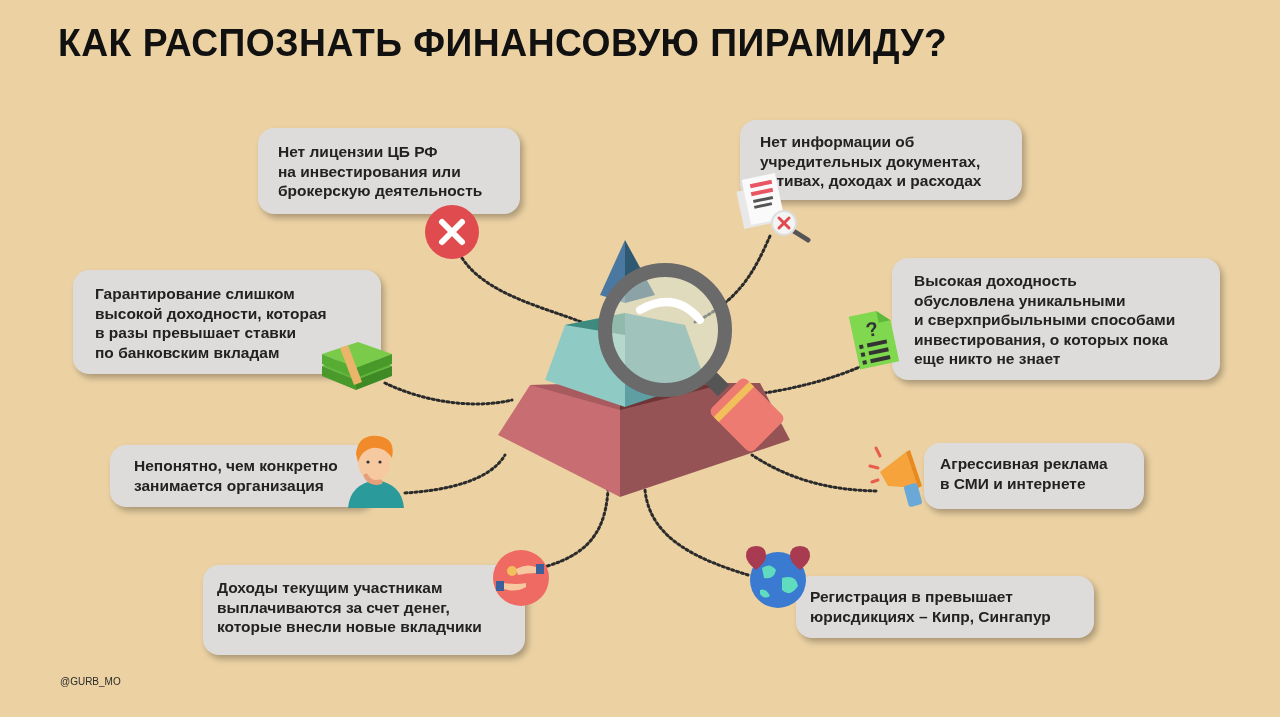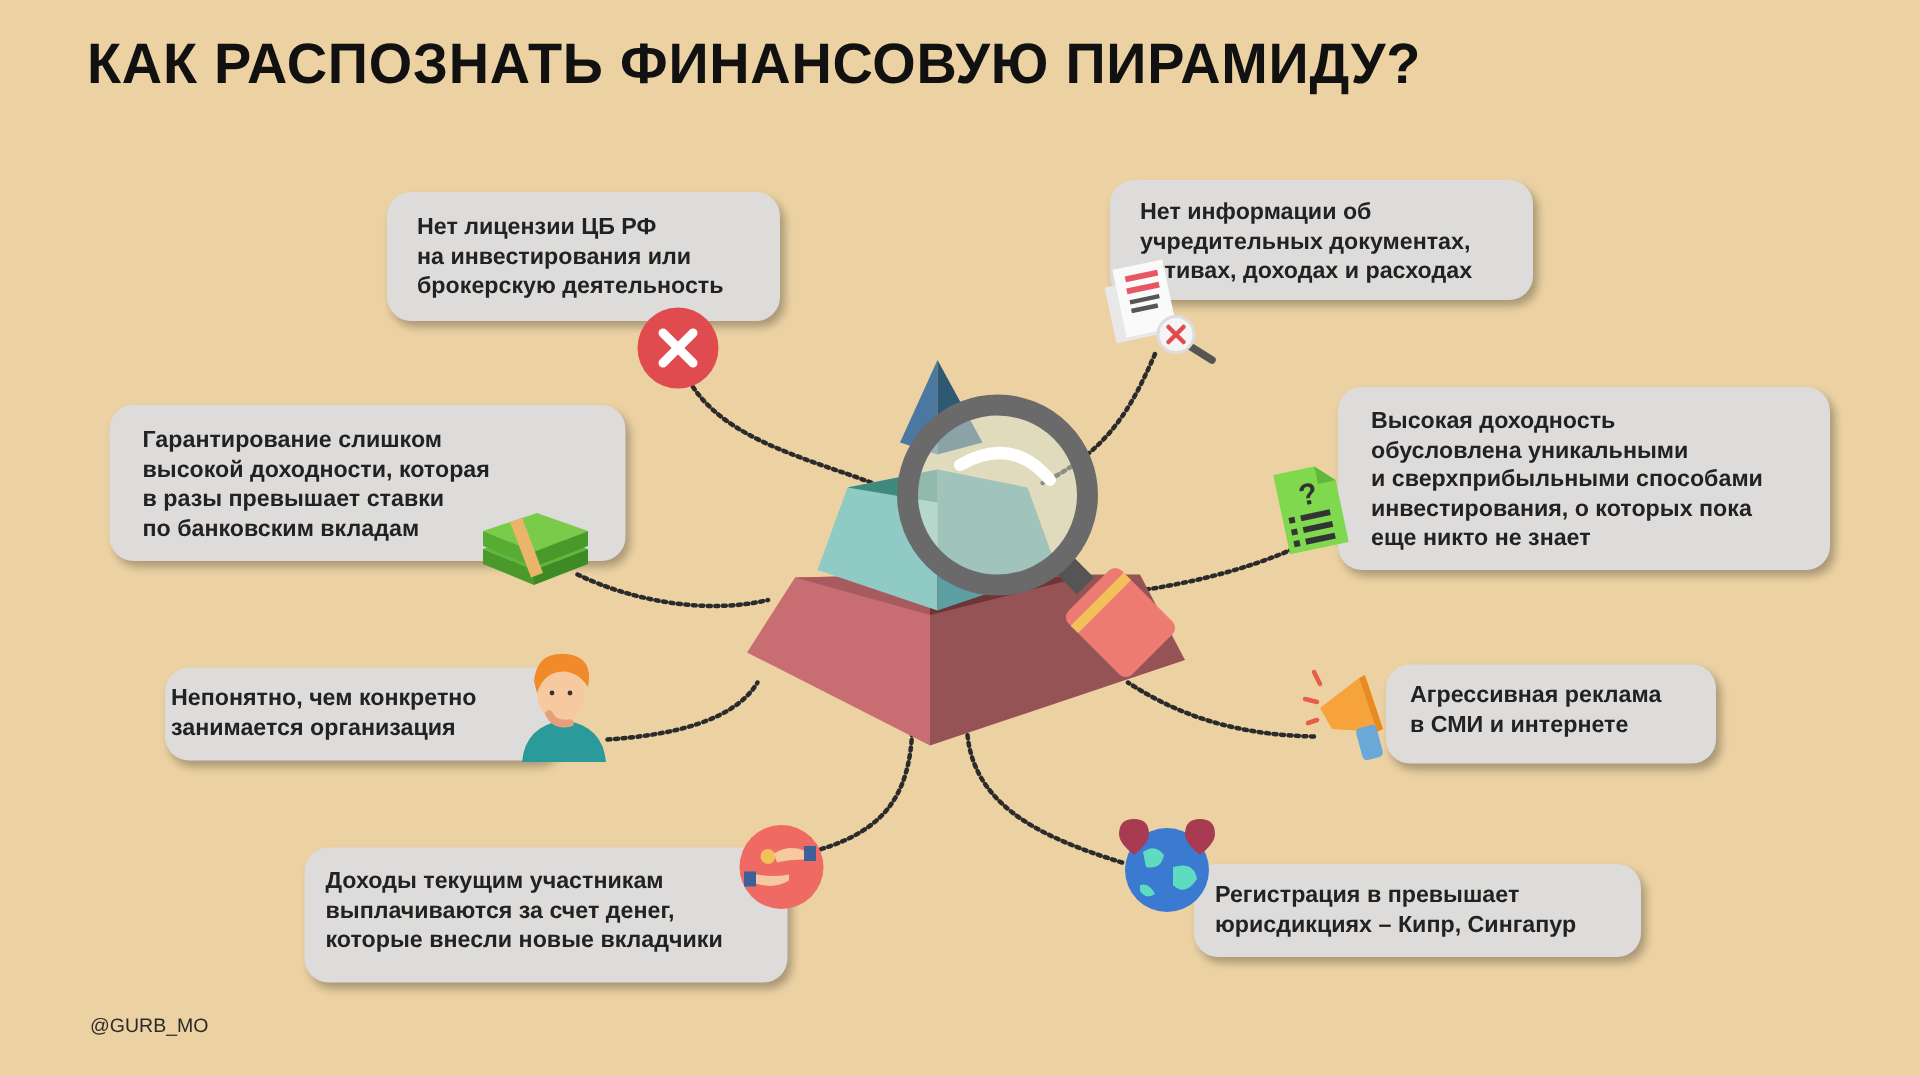--- a/index.html
+++ b/index.html
@@ -3,21 +3,21 @@
 <meta charset="utf-8">
 <style>
   html, body { margin:0; padding:0; }
   body { width:1280px; height:717px; background:#ecd2a3; position:relative; overflow:hidden;
          font-family:"Liberation Sans", "DejaVu Sans", sans-serif; color:#1a1a1a; }
   .title { position:absolute; left:58px; top:22px; font-size:38px; font-weight:bold; letter-spacing:0.5px;
            transform:scaleX(0.98); transform-origin:left; color:#111; }
   .card { position:absolute; background:#dedcdb; border-radius:16px; box-shadow:3px 4px 6px rgba(0,0,0,0.28);
           font-size:15.5px; font-weight:bold; line-height:19.5px; color:#222; padding:0; box-sizing:border-box; }
   .card .txt { position:absolute; white-space:pre-line; }
-  .footer { position:absolute; left:60px; top:676px; font-size:13px; color:#2a2a2a; }
+  .footer { position:absolute; left:60px; top:676px; font-size:10px; color:#2a2a2a; }
   svg.lines { position:absolute; left:0; top:0; }
   .ico { position:absolute; }
 </style>
 </head>
 <body>
 
 <div class="title">КАК РАСПОЗНАТЬ ФИНАНСОВУЮ ПИРАМИДУ?</div>
 
 <svg class="lines" width="1280" height="717">
   <g fill="none" stroke="#2b2b2b" stroke-width="3" stroke-dasharray="2 3" stroke-linecap="round">
@@ -74,21 +74,21 @@
   <rect x="10" y="6" width="34" height="46" fill="#fafafa" transform="rotate(-12 27 29)"></rect>
   <rect x="14" y="12" width="22" height="4" fill="#e85563" transform="rotate(-12 25 14)"></rect>
   <rect x="15" y="20" width="22" height="4" fill="#e85563" transform="rotate(-12 26 22)"></rect>
   <rect x="17" y="28" width="20" height="3" fill="#555" transform="rotate(-12 27 29)"></rect>
   <rect x="18" y="34" width="18" height="3" fill="#555" transform="rotate(-12 27 35)"></rect>
   <line x1="56" y1="60" x2="72" y2="70" stroke="#555" stroke-width="5" stroke-linecap="round"></line>
   <circle cx="48" cy="53" r="12" fill="#f4f4f4" stroke="#ddd" stroke-width="2"></circle>
   <path d="M43 48 L53 58 M53 48 L43 58" stroke="#e04b4f" stroke-width="3" stroke-linecap="round"></path>
 </svg>
 
-<div class="card" style="left:73px;top:270px;width:344px;height:104px">
+<div class="card" style="left:73px;top:270px;width:308px;height:104px">
   <div class="txt" style="left:22px;top:14px">Гарантирование слишком
 высокой доходности, которая
 в разы превышает ставки
 по банковским вкладам</div>
 </div>
 <svg class="ico" style="left:318px;top:332px" width="76" height="60">
   <g>
     <polygon points="4,34 40,22 74,34 38,48" fill="#5fb83a"></polygon>
     <polygon points="4,34 38,48 38,58 4,44" fill="#4a9a2b"></polygon>
     <polygon points="38,48 74,34 74,44 38,58" fill="#3e8a24"></polygon>
@@ -114,21 +114,21 @@
     <rect x="12" y="36" width="4" height="4" fill="#333"></rect>
       <rect x="20" y="36" width="20" height="4" fill="#333"></rect>
     <rect x="12" y="44" width="4" height="4" fill="#333"></rect>
       <rect x="20" y="44" width="20" height="4" fill="#333"></rect>
     <rect x="12" y="52" width="4" height="4" fill="#333"></rect>
       <rect x="20" y="52" width="20" height="4" fill="#333"></rect>
   </g>
 </svg>
 
 <div class="card" style="left:110px;top:445px;width:262px;height:62px">
-  <div class="txt" style="left:4px;top:11px">Непонятно, чем конкретно
+  <div class="txt" style="left:24px;top:11px">Непонятно, чем конкретно
 занимается организация</div>
 </div>
 <svg class="ico" style="left:344px;top:432px" width="64" height="76">
   <path d="M4 76 Q 6 52 32 48 Q 58 52 60 76 Z" fill="#2a9a9a"></path>
   <ellipse cx="30" cy="30" rx="16" ry="19" fill="#f7c9a0"></ellipse>
   <path d="M12 22 Q 14 2 34 4 Q 52 6 48 26 Q 40 14 28 16 Q 18 18 14 30 Z" fill="#f08a2a"></path>
   <circle cx="24" cy="30" r="1.6" fill="#333"></circle>
     <circle cx="36" cy="30" r="1.6" fill="#333"></circle>
   <path d="M22 44 Q 26 52 36 50" fill="none" stroke="#e5a07a" stroke-width="5" stroke-linecap="round"></path>
 </svg>

